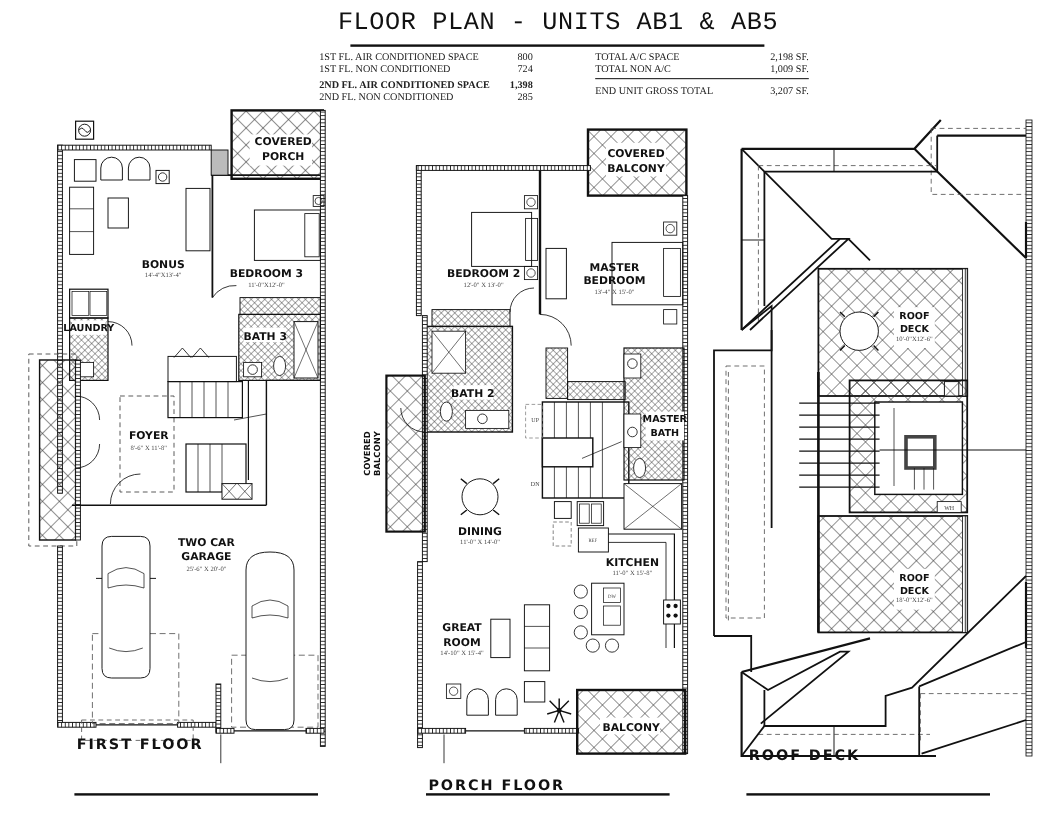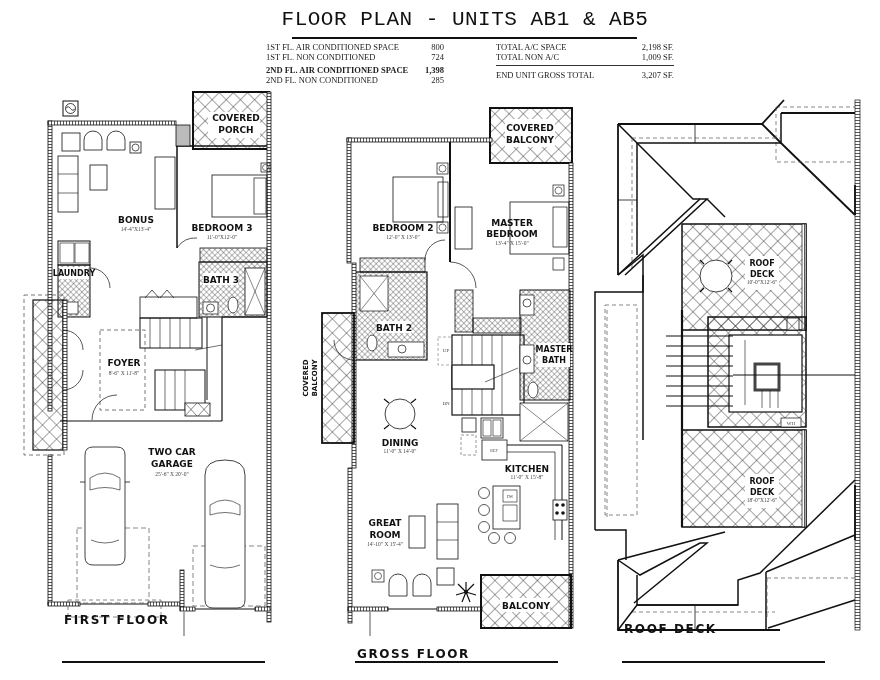--- a/index.html
+++ b/index.html
@@ -422,16 +422,16 @@
     <text class="dim-label" x="762" y="502" stroke="none">18'-0"X12'-6"</text>
     <line x1="682" y1="310" x2="682" y2="527" stroke-width="2.2"></line>
   </g>
 
   <line x1="184" y1="612" x2="184" y2="636" stroke="#111" stroke-width="0.7"></line>
   <line x1="370" y1="612" x2="370" y2="636" stroke="#111" stroke-width="0.7"></line>
 </svg>
 
 <div class="floor-label" style="left:64px;top:613px;">FIRST FLOOR</div>
 <div class="floor-rule" style="left:62px;top:661px;width:203px;"></div>
-<div class="floor-label" style="left:357px;top:647px;">GROSS FLOOR</div>
+<div class="floor-label" style="left:357px;top:647px;">PORCH FLOOR</div>
 <div class="floor-rule" style="left:355px;top:661px;width:203px;"></div>
 <div class="floor-label" style="left:624px;top:622px;">ROOF DECK</div>
 <div class="floor-rule" style="left:622px;top:661px;width:203px;"></div>
 
 </body></html>

